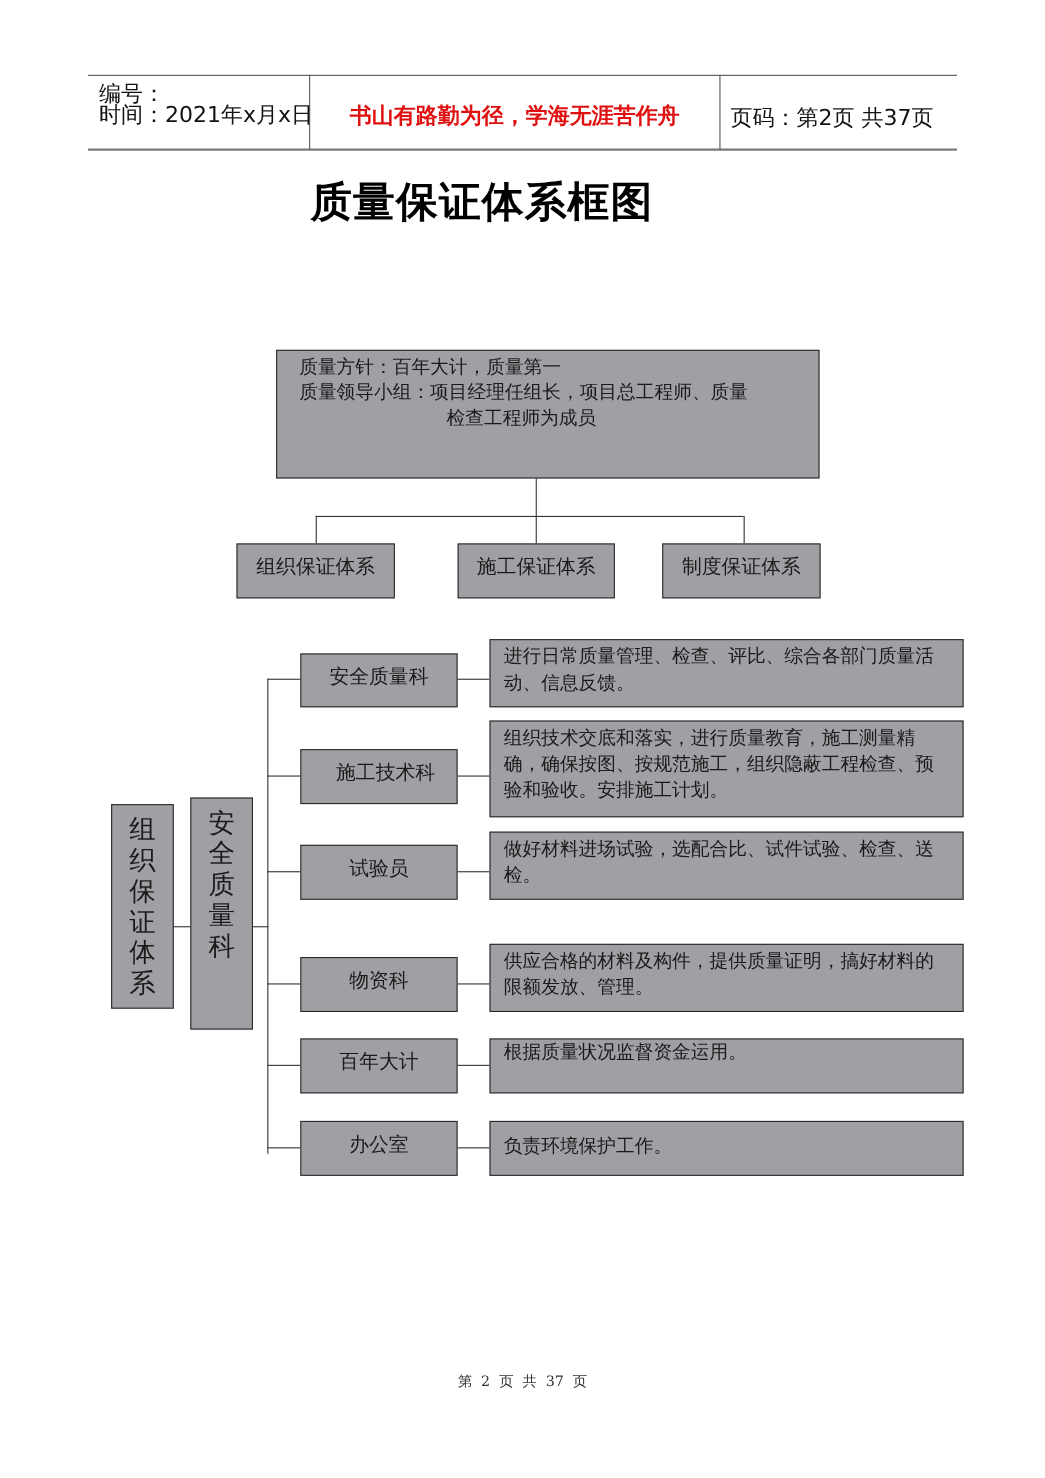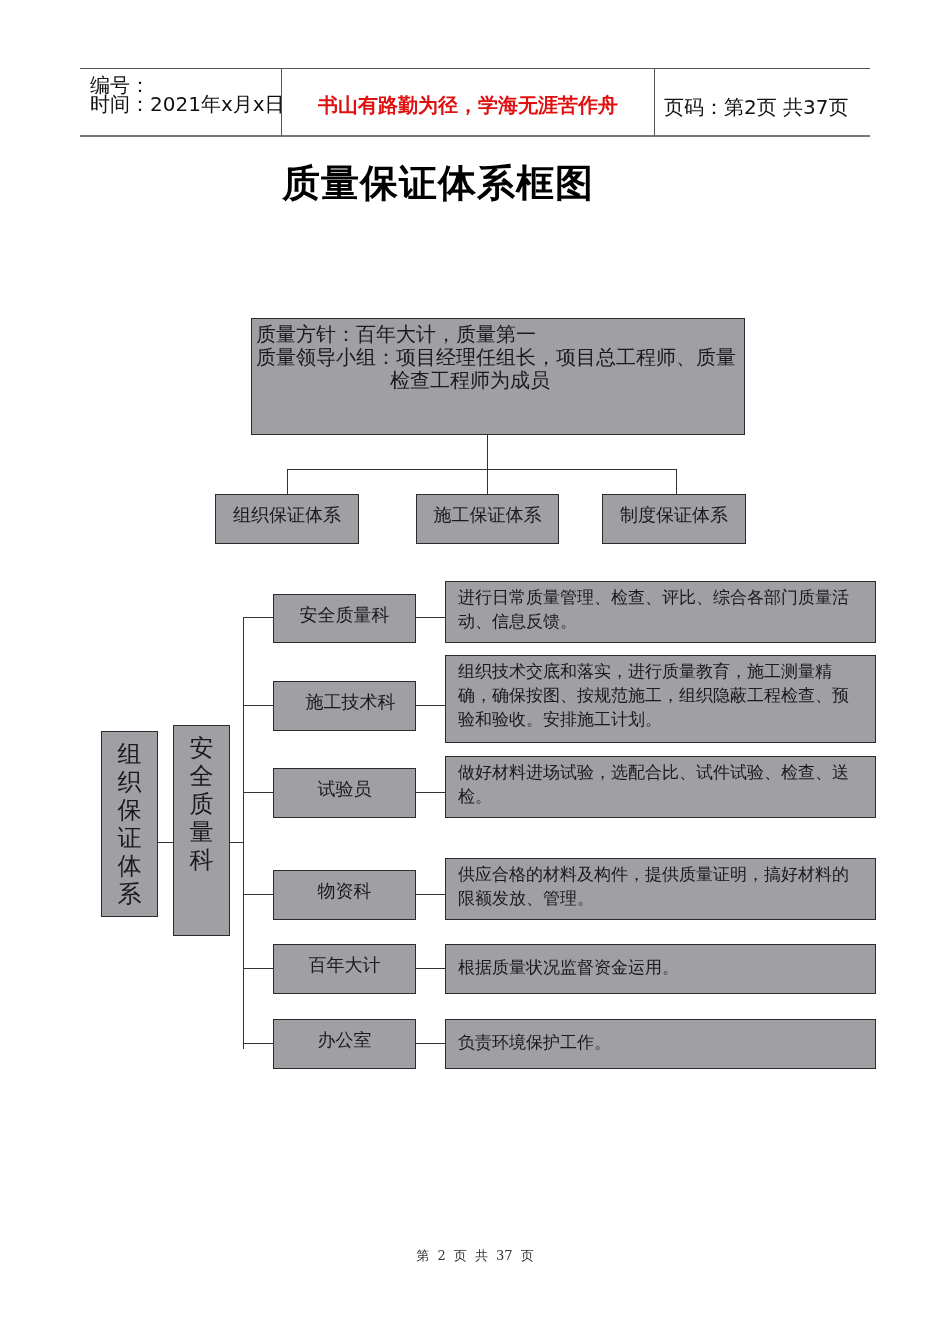--- a/index.html
+++ b/index.html
@@ -8,21 +8,21 @@
     .hdr-line { position: absolute; background: #555; }
     .hdr-cell { position: absolute; font-family: "DejaVu Sans", "Liberation Sans", sans-serif; font-size: 20px; color: #111; }
     .motto { color: #e01010; font-size: 20px; font-weight: bold; font-family: "DejaVu Sans", "Liberation Sans", sans-serif; }
     .title { position: absolute; left: 0; width: 876px; top: 158px; text-align: center;
              font-family: "DejaVu Sans", "Liberation Sans", sans-serif; font-weight: bold; font-size: 38px; color: #000; letter-spacing: 1px; }
     .box { position: absolute; background: #a09fa4; border: 1.5px solid #2b2b2b; box-sizing: border-box; }
     .box-label { font-size: 18px; text-align: center; padding-top: 8px; }
     .desc { font-size: 17px; line-height: 24px; padding: 3px 10px 0 12px; }
     .vert { font-size: 24px; line-height: 28px; text-align: center; padding-top: 8px; }
     .line { position: absolute; background: #333; }
-    .top-text { font-size: 20px; line-height: 23px; padding: 4px 4px; }
+    .top-text { font-size: 17px; line-height: 23px; padding: 4px 20px; }
     .footer { position: absolute; top: 1247px; left: 0; width: 950px; text-align: center; font-size: 13px; color: #333; word-spacing: 4px; }
   </style>
 </head>
 <body>
 
 <div class="hdr-line" style="left:80px; top:68px; width:790px; height:1px;"></div>
 <div class="hdr-line" style="left:80px; top:135px; width:790px; height:2px; background:#777;"></div>
 <div class="hdr-line" style="left:281px; top:68px; width:1px; height:68px;"></div>
 <div class="hdr-line" style="left:654px; top:68px; width:1px; height:68px;"></div>
 
@@ -99,21 +99,21 @@
 <div class="line" style="left:416px; top:894px; width:29px; height:1px;"></div>
 <div class="box desc" style="left:445px; top:858px; width:431px; height:62px;">
   <span>供应合格的材料及构件，提供质量证明，搞好材料的限额发放、管理。</span>
 </div>
 
 <div class="line" style="left:243px; top:968px; width:30px; height:1px;"></div>
 <div class="box box-label" style="left:273px; top:944px; width:143px; height:50px;">
   <span>百年大计</span>
 </div>
 <div class="line" style="left:416px; top:968px; width:29px; height:1px;"></div>
-<div class="box desc" style="left:445px; top:944px; width:431px; height:50px; padding-top:10px;">
+<div class="box desc" style="left:445px; top:944px; width:431px; height:50px; padding-top:0;">
   <span>根据质量状况监督资金运用。</span>
 </div>
 
 <div class="line" style="left:243px; top:1043px; width:30px; height:1px;"></div>
 <div class="box box-label" style="left:273px; top:1019px; width:143px; height:50px;">
   <span>办公室</span>
 </div>
 <div class="line" style="left:416px; top:1043px; width:29px; height:1px;"></div>
 <div class="box desc" style="left:445px; top:1019px; width:431px; height:50px; padding-top:10px;">
   <span>负责环境保护工作。</span>

